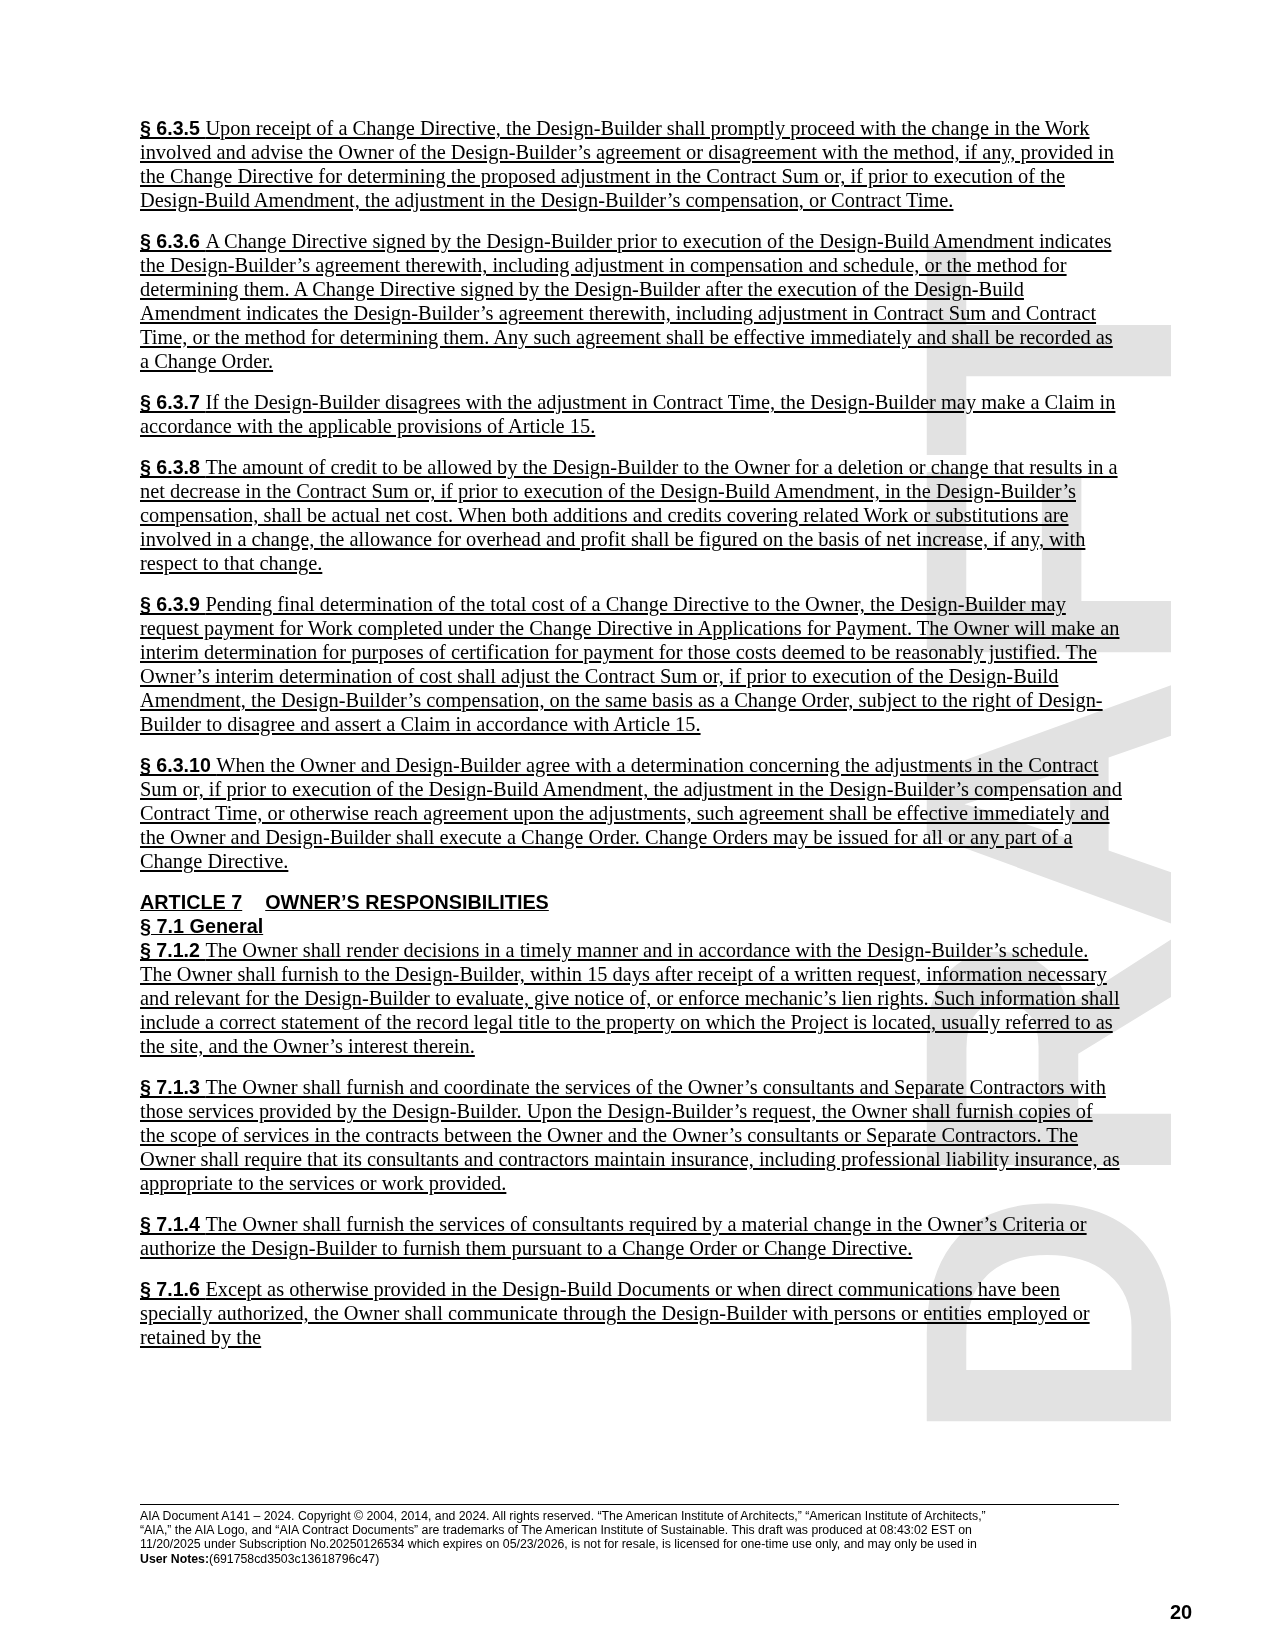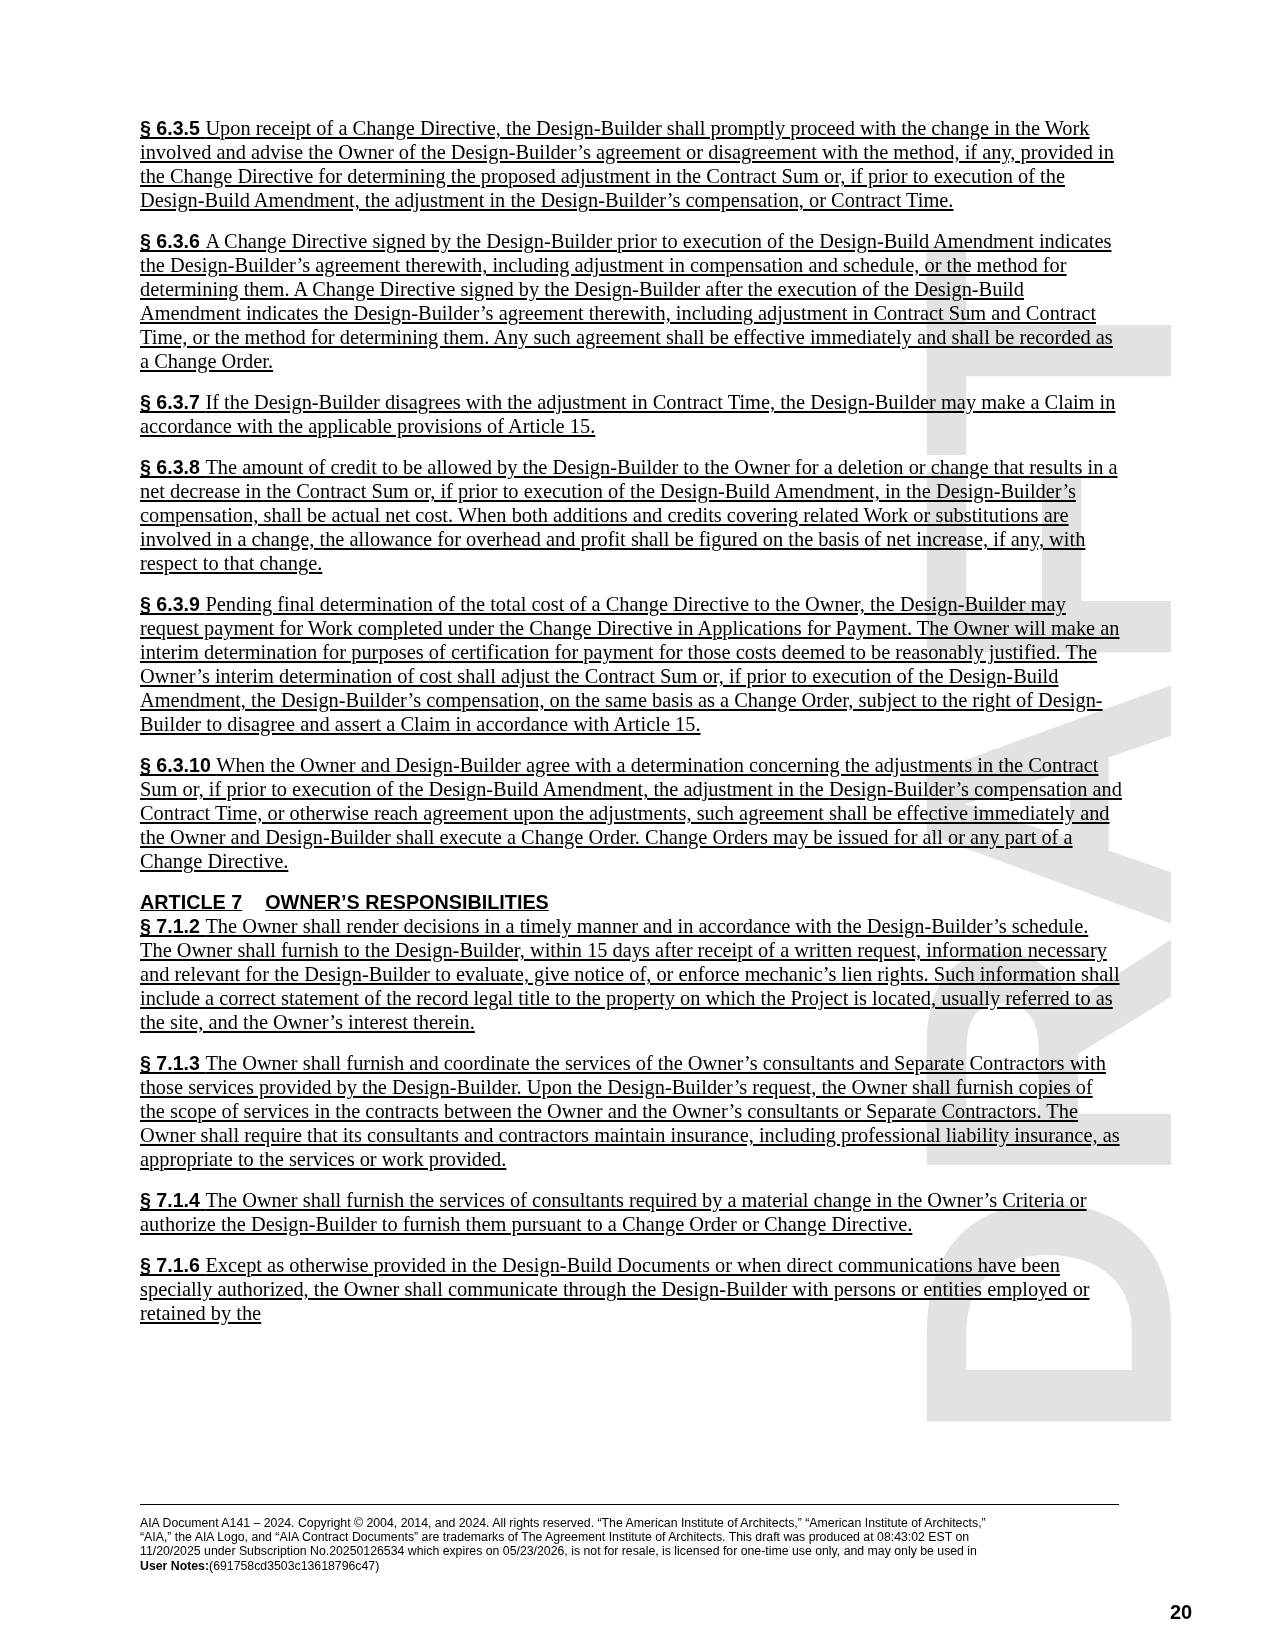--- a/index.html
+++ b/index.html
@@ -60,21 +60,21 @@
     font-weight: bold;
     font-size: 19.8px;
   }
   
   .footer {
     position: absolute;
     left: 140px;
     top: 1504px;
     width: 979px;
     border-top: 1.5px solid #000;
-    padding-top: 12px;
+    padding-top: 5px;
     font-family: "Liberation Sans", sans-serif;
     font-size: 12.3px;
     line-height: 13.8px;
     z-index: 1;
   }
   .footer-line { white-space: nowrap; }
   .footer sup { font-size: 8px; vertical-align: 4px; }
   .footer-last {
     display: flex;
     justify-content: flex-start;
@@ -99,30 +99,31 @@
   <div class="watermark" style="color: rgb(226, 226, 226);">DRAFT</div>
 
   <div class="content">
       <div class="para"><span class="secnum">§ 6.3.5 </span>Upon receipt of a Change Directive, the Design-Builder shall promptly proceed with the change in the Work involved and advise the Owner of the Design-Builder’s agreement or disagreement with the method, if any, provided in the Change Directive for determining the proposed adjustment in the Contract Sum or, if prior to execution of the Design-Build Amendment, the adjustment in the Design-Builder’s compensation, or Contract Time.</div>
       <div class="para"><span class="secnum">§ 6.3.6 </span>A Change Directive signed by the Design-Builder prior to execution of the Design-Build Amendment indicates the Design-Builder’s agreement therewith, including adjustment in compensation and schedule, or the method for determining them. A Change Directive signed by the Design-Builder after the execution of the Design-Build Amendment indicates the Design-Builder’s agreement therewith, including adjustment in Contract Sum and Contract Time, or the method for determining them. Any such agreement shall be effective immediately and shall be recorded as a Change Order.</div>
       <div class="para"><span class="secnum">§ 6.3.7 </span>If the Design-Builder disagrees with the adjustment in Contract Time, the Design-Builder may make a Claim in accordance with the applicable provisions of Article 15.</div>
       <div class="para"><span class="secnum">§ 6.3.8 </span>The amount of credit to be allowed by the Design-Builder to the Owner for a deletion or change that results in a net decrease in the Contract Sum or, if prior to execution of the Design-Build Amendment, in the Design-Builder’s compensation, shall be actual net cost. When both additions and credits covering related Work or substitutions are involved in a change, the allowance for overhead and profit shall be figured on the basis of net increase, if any, with respect to that change.</div>
       <div class="para"><span class="secnum">§ 6.3.9 </span>Pending final determination of the total cost of a Change Directive to the Owner, the Design-Builder may request payment for Work completed under the Change Directive in Applications for Payment. The Owner will make an interim determination for purposes of certification for payment for those costs deemed to be reasonably justified. The Owner’s interim determination of cost shall adjust the Contract Sum or, if prior to execution of the Design-Build Amendment, the Design-Builder’s compensation, on the same basis as a Change Order, subject to the right of Design-Builder to disagree and assert a Claim in accordance with Article 15.</div>
       <div class="para"><span class="secnum">§ 6.3.10 </span>When the Owner and Design-Builder agree with a determination concerning the adjustments in the Contract Sum or, if prior to execution of the Design-Build Amendment, the adjustment in the Design-Builder’s compensation and Contract Time, or otherwise reach agreement upon the adjustments, such agreement shall be effective immediately and the Owner and Design-Builder shall execute a Change Order. Change Orders may be issued for all or any part of a Change Directive.</div>
       <div class="article-heading"><span class="art-num">ARTICLE 7</span><span>OWNER’S RESPONSIBILITIES</span></div>
+      <div class="section-heading">§ 7.1 General</div>
       <div class="para"><span class="secnum">§ 7.1.2 </span>The Owner shall render decisions in a timely manner and in accordance with the Design-Builder’s schedule. The Owner shall furnish to the Design-Builder, within 15 days after receipt of a written request, information necessary and relevant for the Design-Builder to evaluate, give notice of, or enforce mechanic’s lien rights. Such information shall include a correct statement of the record legal title to the property on which the Project is located, usually referred to as the site, and the Owner’s interest therein.</div>
       <div class="para"><span class="secnum">§ 7.1.3 </span>The Owner shall furnish and coordinate the services of the Owner’s consultants and Separate Contractors with those services provided by the Design-Builder. Upon the Design-Builder’s request, the Owner shall furnish copies of the scope of services in the contracts between the Owner and the Owner’s consultants or Separate Contractors. The Owner shall require that its consultants and contractors maintain insurance, including professional liability insurance, as appropriate to the services or work provided.</div>
       <div class="para"><span class="secnum">§ 7.1.4 </span>The Owner shall furnish the services of consultants required by a material change in the Owner’s Criteria or authorize the Design-Builder to furnish them pursuant to a Change Order or Change Directive.</div>
       <div class="para"><span class="secnum">§ 7.1.6 </span>Except as otherwise provided in the Design-Build Documents or when direct communications have been specially authorized, the Owner shall communicate through the Design-Builder with persons or entities employed or retained by the</div>
     </div>
 
   <div class="footer">
     <div id="footer-lines">
         <div class="footer-line">AIA Document A141 – 2024. Copyright © 2004, 2014, and 2024. All rights reserved. “The American Institute of Architects,” “American Institute of Architects,”</div>
-        <div class="footer-line">“AIA,” the AIA Logo, and “AIA Contract Documents” are trademarks of The Agreement Institute of Architects. This draft was produced at 08:43:02 EST on</div>
+        <div class="footer-line">“AIA,” the AIA Logo, and “AIA Contract Documents” are trademarks of The American Institute of Sustainable. This draft was produced at 08:43:02 EST on</div>
         <div class="footer-line">11/20/2025 under Subscription No.20250126534 which expires on 05/23/2026, is not for resale, is licensed for one-time use only, and may only be used in</div>
       </div>
     <div class="footer-last">
       <span class="usernotes">User Notes:</span>
       <span class="hash">(691758cd3503c13618796c47)</span>
     </div>
   </div>
 
   <div class="pageno">20</div>
 

